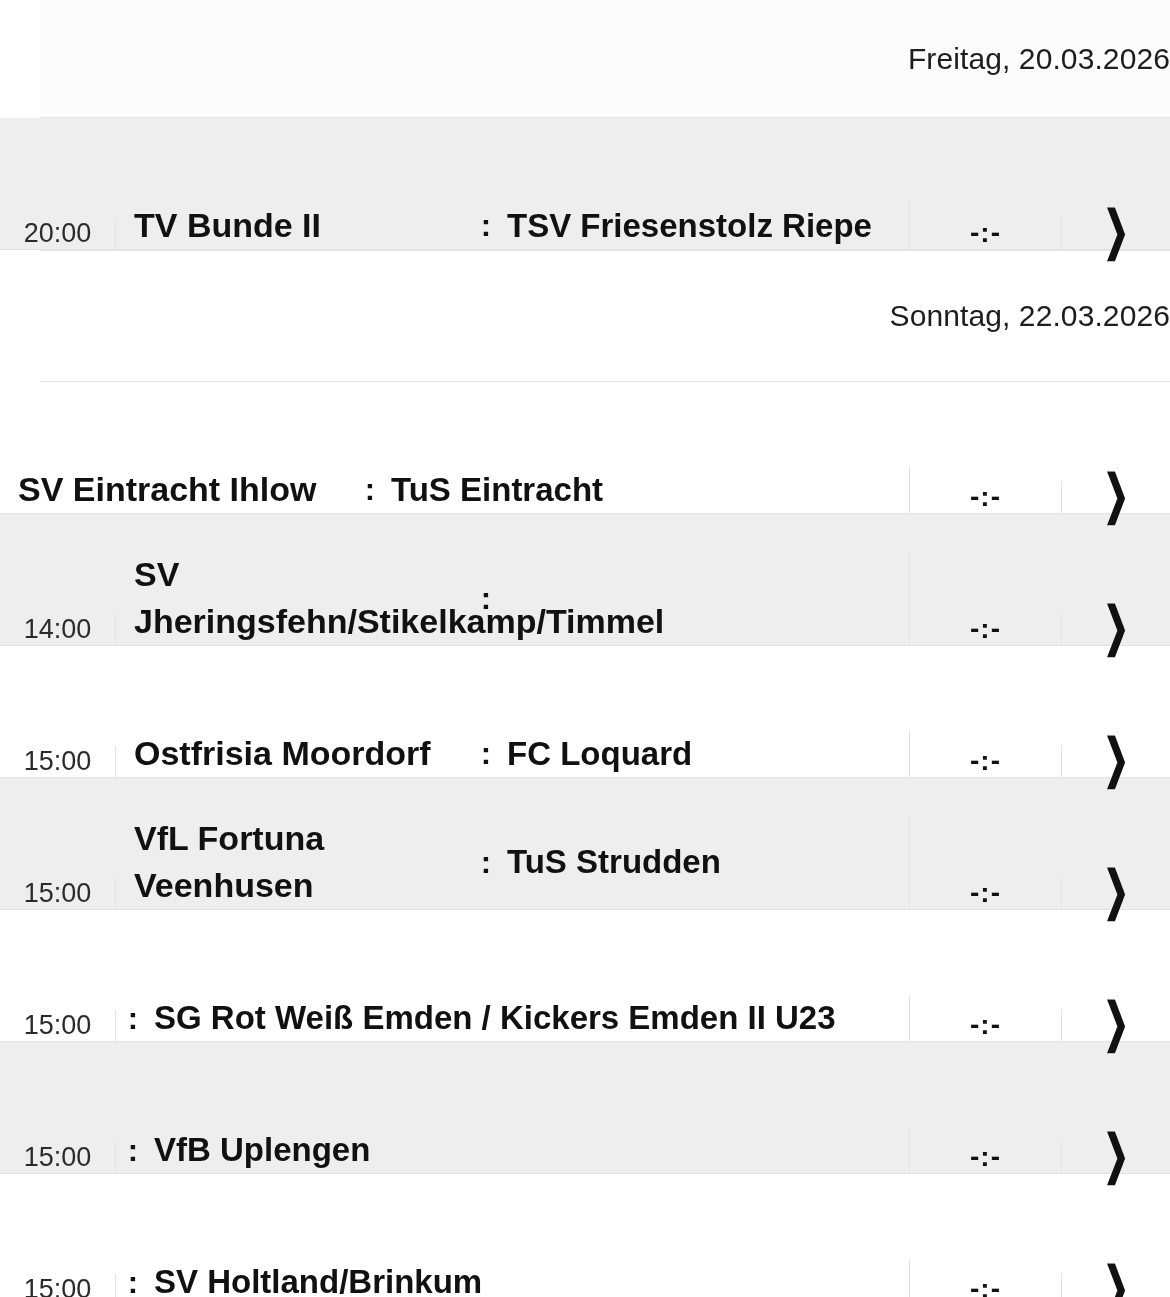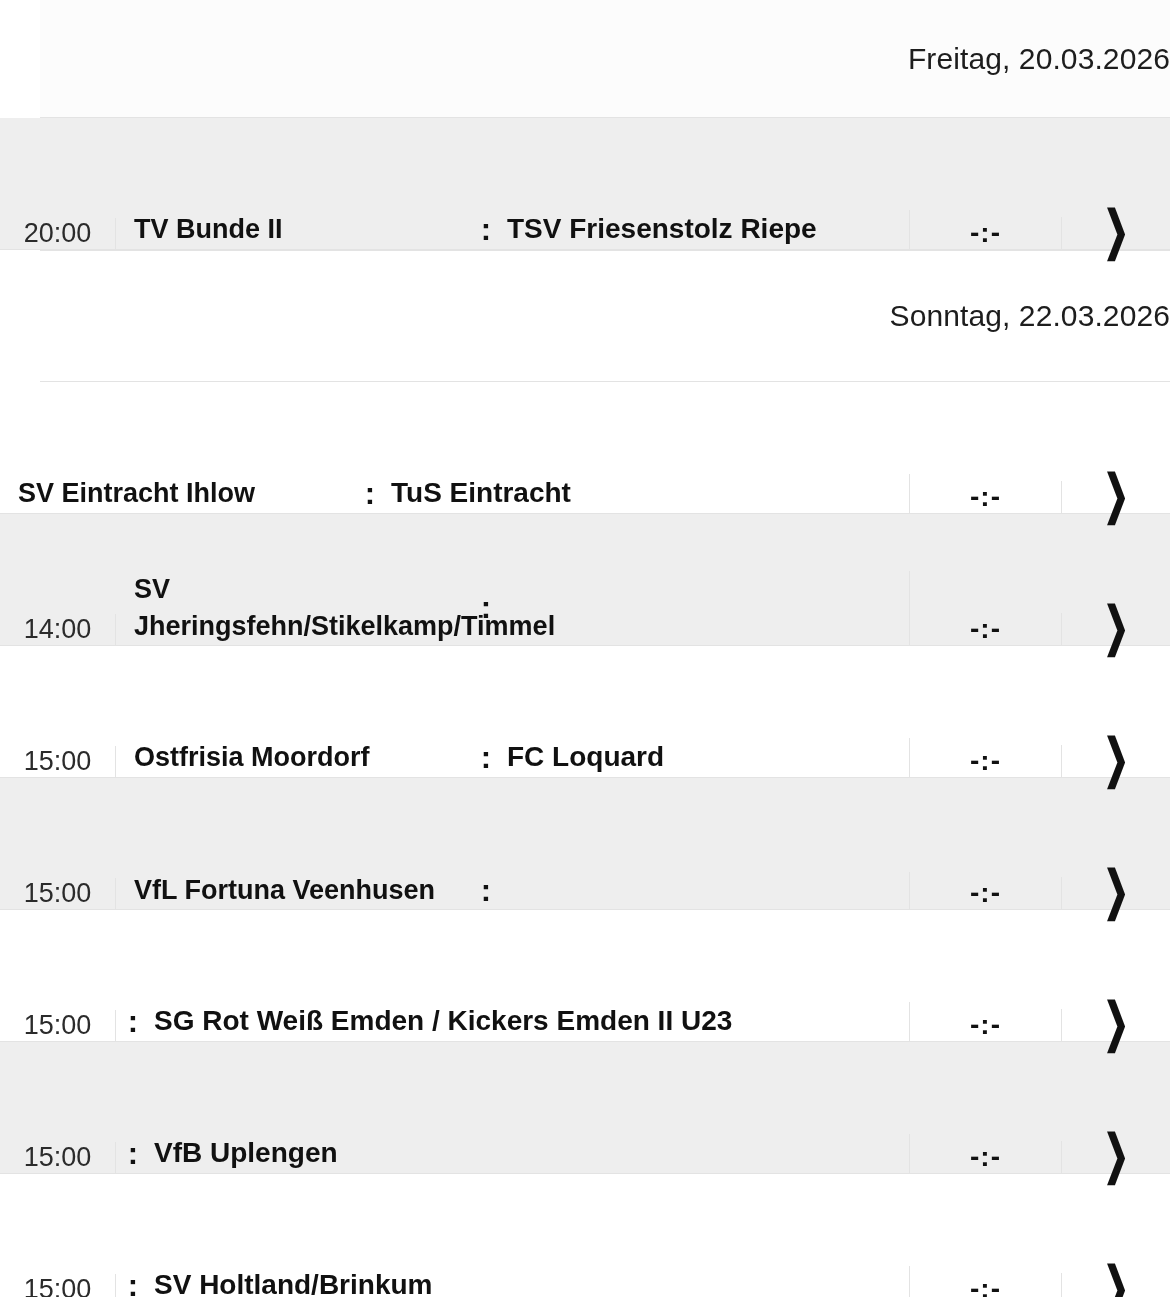--- a/index.html
+++ b/index.html
@@ -75,21 +75,21 @@
     padding: 0 0 0 0;
     border-right: 1px solid #e3e3e3;
     box-sizing: border-box;
   }
 
   .team-home {
     flex: 0 0 353px;
     width: 353px;
     padding: 0 14px 0 18px;
     box-sizing: border-box;
-    font-size: 27px;
+    font-size: 34px;
     font-weight: bold;
     line-height: 1.38;
     color: #111111;
   }
 
   .colon-sep {
     flex: 0 0 34px;
     width: 34px;
     display: flex;
     align-items: center;
@@ -97,21 +97,21 @@
     font-size: 31px;
     font-weight: bold;
     color: #111111;
     line-height: 1;
   }
 
   .team-away {
     flex: 1 1 auto;
     padding: 0 14px 0 4px;
     box-sizing: border-box;
-    font-size: 28px;
+    font-size: 33px;
     font-weight: bold;
     line-height: 1.38;
     color: #111111;
   }
 
   .cell-score {
     flex: 0 0 152px;
     width: 152px;
     display: flex;
     align-items: center;
@@ -202,20 +202,21 @@
     <div class="cell-arrow">
       <span class="chevron">❯</span>
     </div>
   </div>
 
   <div class="match-row alt">
     <div class="cell-time">15:00</div>
     <div class="cell-teams">
       <div class="team-home">VfL Fortuna Veenhusen</div>
       <div class="colon-sep">:</div>
+      <div class="team-away">TuS Strudden</div>
     </div>
     <div class="cell-score">-:-</div>
     <div class="cell-arrow">
       <span class="chevron">❯</span>
     </div>
   </div>
 
   <div class="match-row">
     <div class="cell-time">15:00</div>
     <div class="cell-teams">

